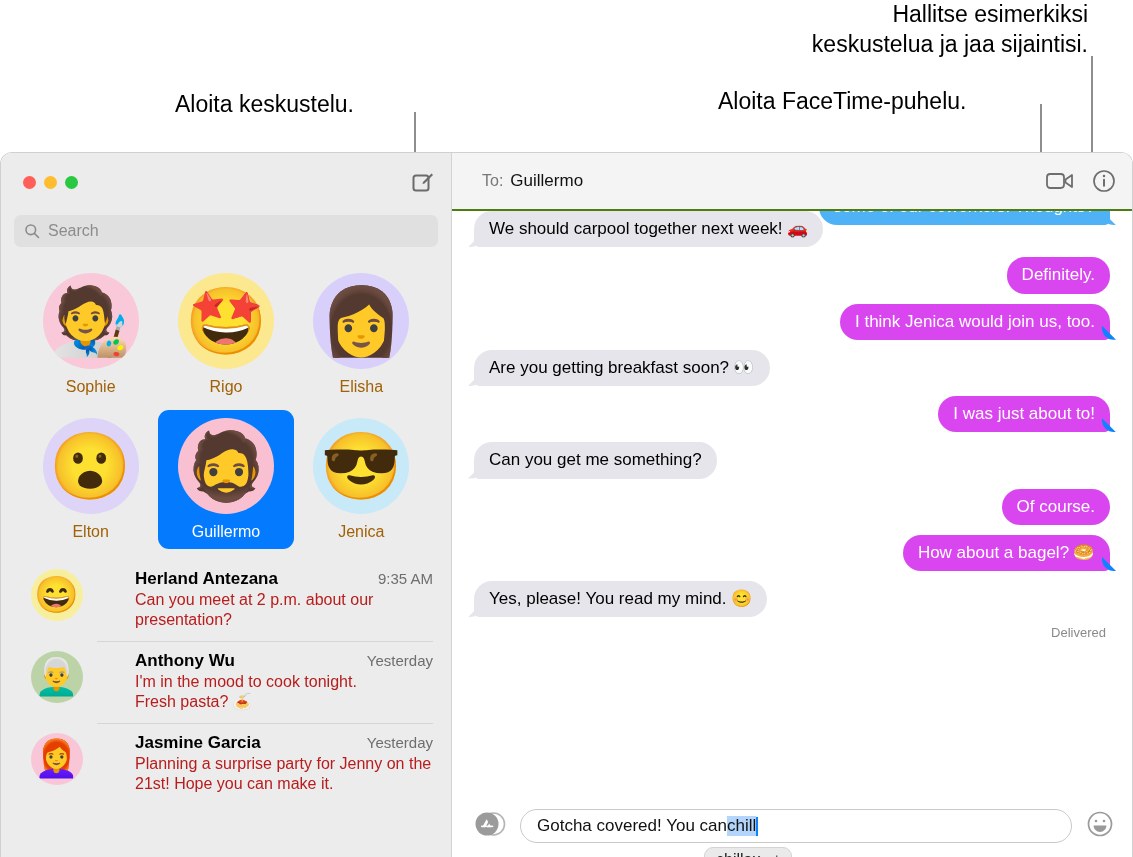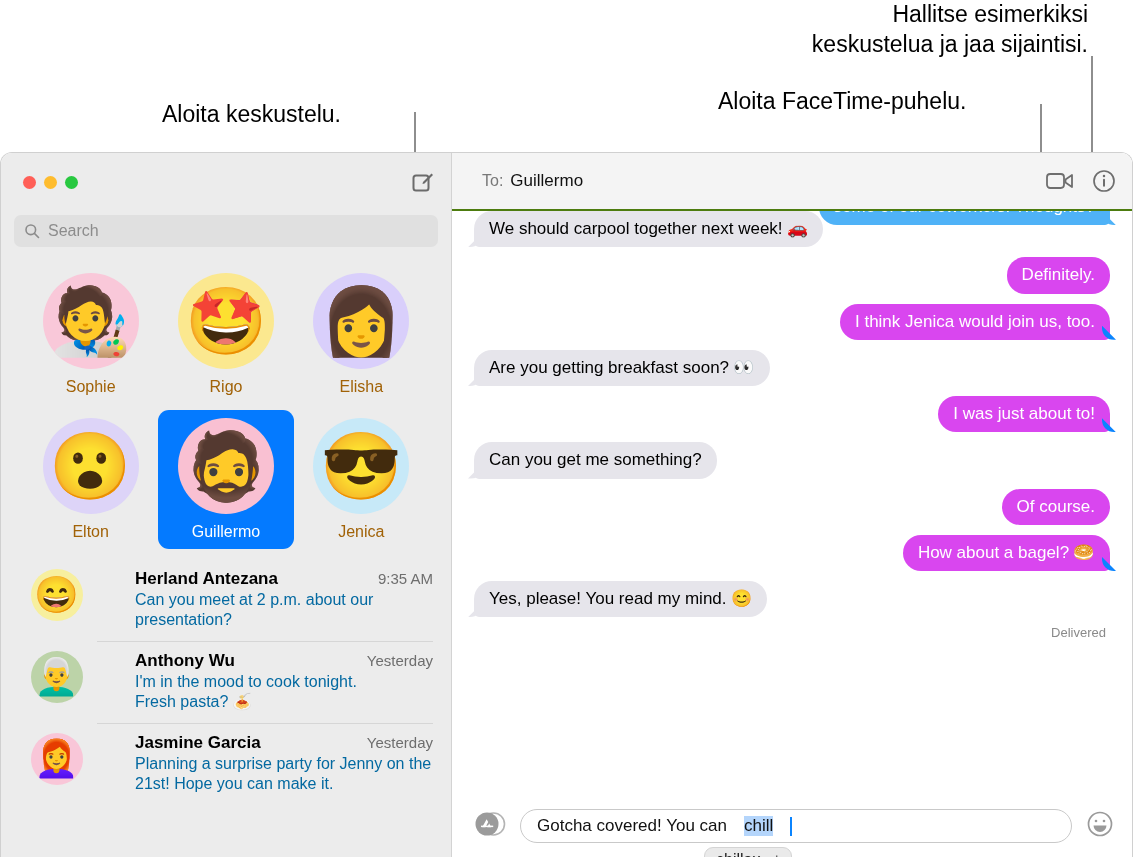--- a/index.html
+++ b/index.html
@@ -13,21 +13,21 @@
   #root { position: relative; width: 1133px; height: 857px; }
 
   
   .callout {
     position: absolute;
     font-size: 23px;
     color: #000;
     line-height: 1.3;
     white-space: pre-line;
   }
-  #callout-start-conversation { left: 162px; top: 90px; margin-top: 10px; }
+  #callout-start-conversation { left: 175px; top: 90px; }
   #callout-facetime { left: 718px; top: 87px; text-align: left; }
   #callout-manage { left: 728px; top: 0px; text-align: right; width: 360px; }
 
   .leader {
     position: absolute;
     width: 2px;
     background: #8e8e8e;
   }
   #leader-compose  { left: 414px; top: 112px;  height: 48px; }
   #leader-facetime { left: 1040px; top: 104px; height: 56px; }
@@ -132,21 +132,21 @@
     width: 52px; height: 52px; border-radius: 50%;
     flex: none;
     display: flex; align-items: center; justify-content: center;
     font-size: 36px; line-height: 1; overflow: hidden;
   }
   .conv-body { flex: 1; min-width: 0; margin-left: 39px; }
   .conv-top { display: flex; align-items: baseline; }
   .conv-name { font-size: 17px; font-weight: bold; color: #000; }
   .conv-time { margin-left: auto; font-size: 15px; color: #6e6e6e; }
   .conv-preview {
-    font-size: 16px; color: #0369a1;
+    font-size: 16px; color: #b91c1c;
     line-height: 1.28; margin-top: 1px;
     white-space: pre-line;
   }
 
   
   #conversation {
     flex: 1;
     height: 100%;
     position: relative;
     display: flex;
@@ -255,21 +255,20 @@
     border: 1px solid #c9c9c9;
     border-radius: 17px;
     background: #fff;
     display: flex; align-items: center;
     padding: 0 16px;
     font-size: 17px;
     color: #111;
     cursor: text;
     overflow: hidden;
     white-space: nowrap;
-    gap: 17px;
   }
   .typed-plain { }
   .typed-selected { background: #b4d5fb; }
   .caret {
     display: inline-block;
     width: 2px; height: 19px;
     background: #0b84fe;
     vertical-align: -4px;
     margin-left: 0px;
   }

